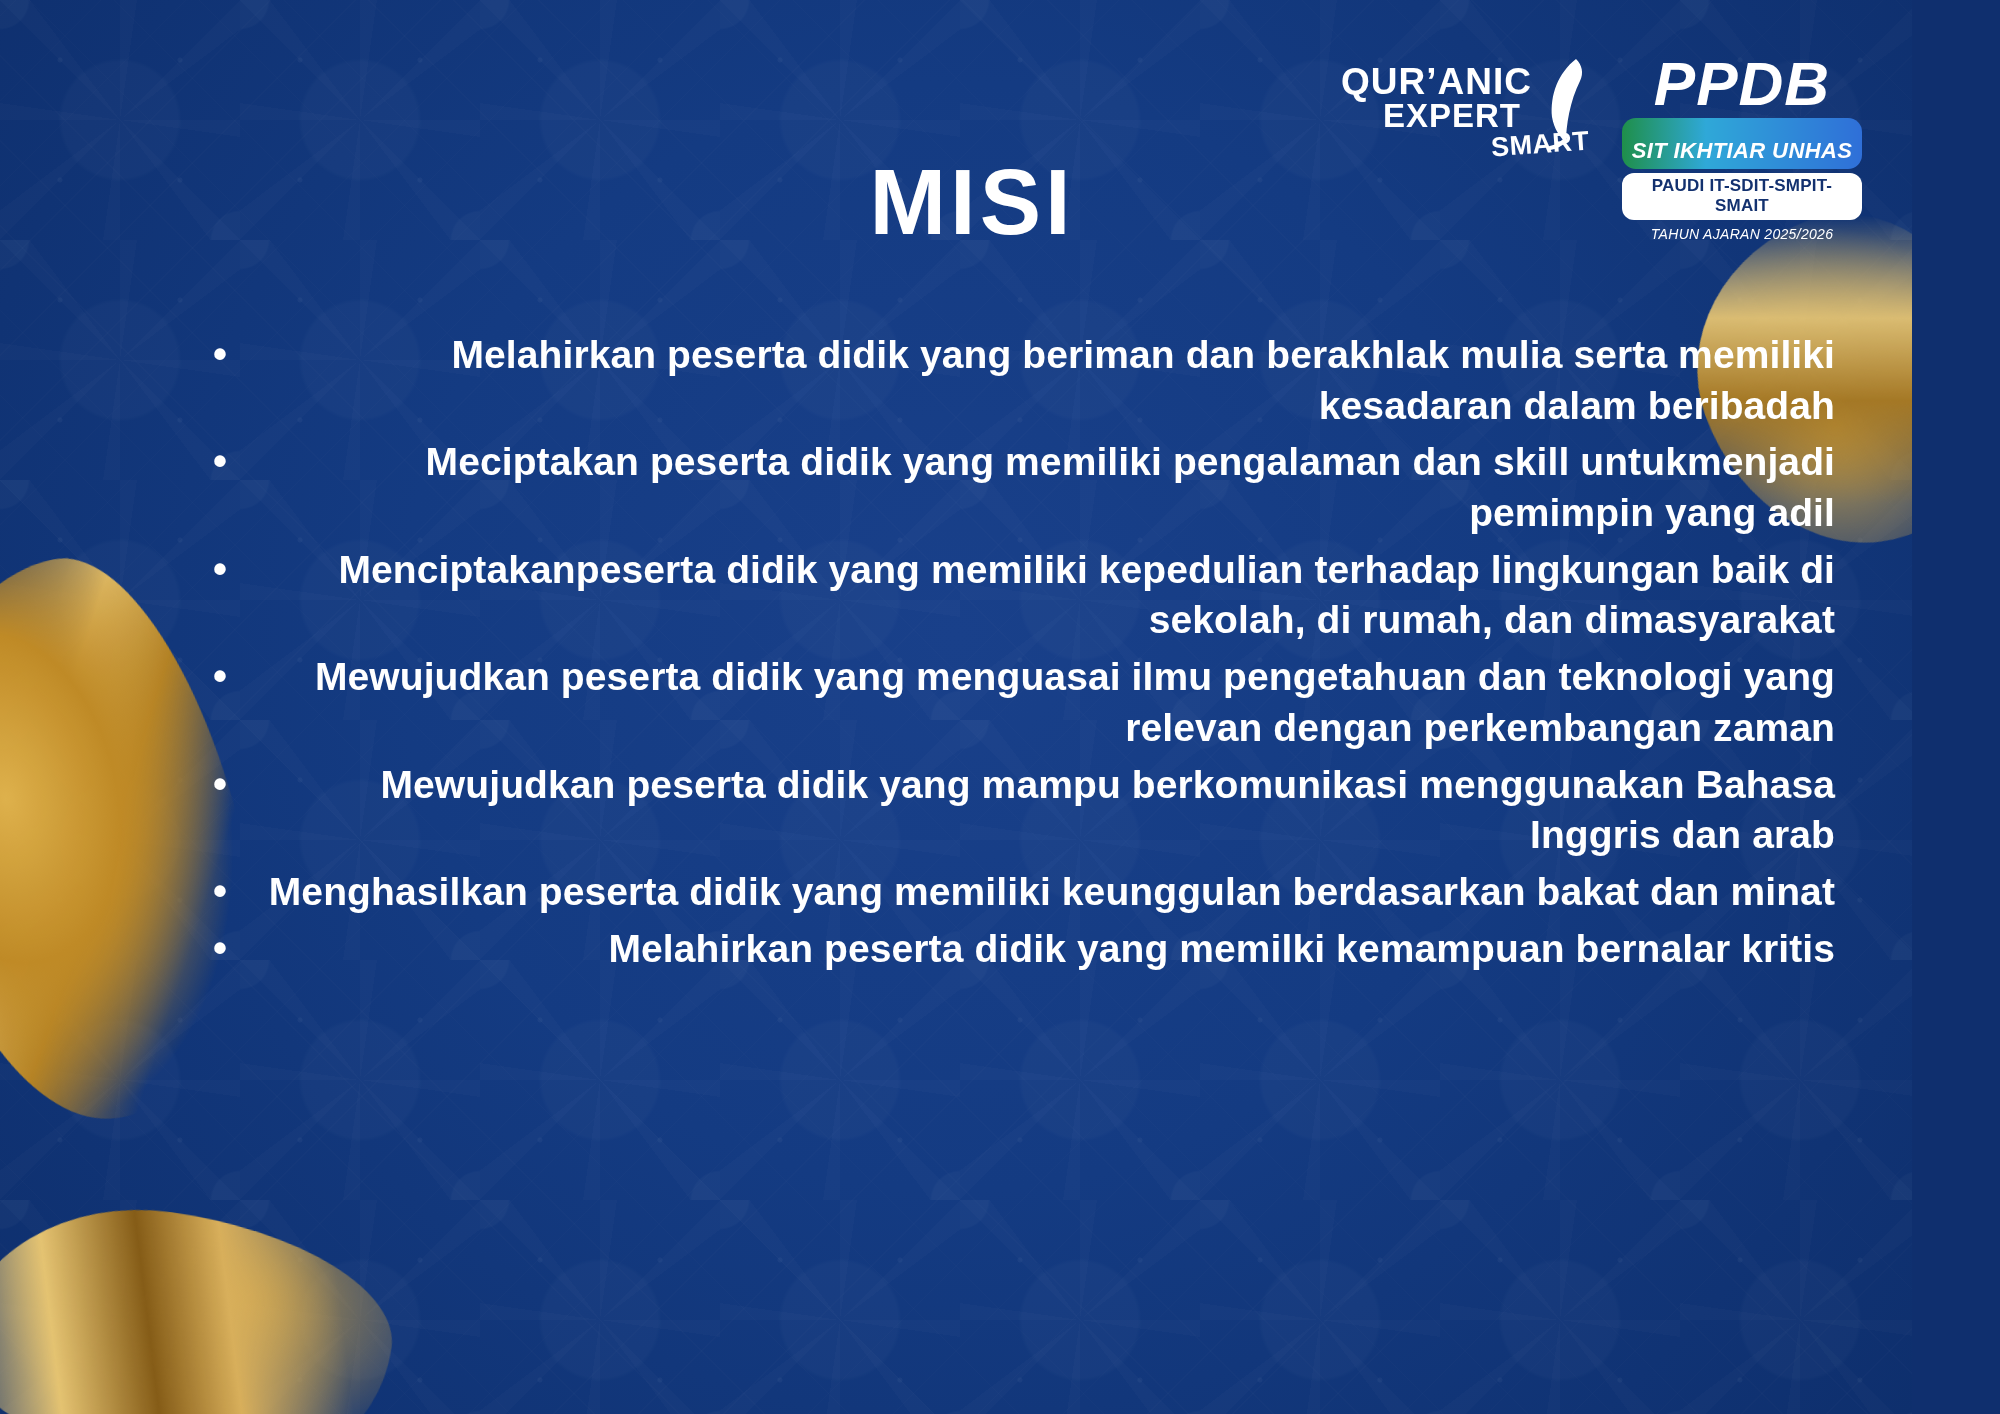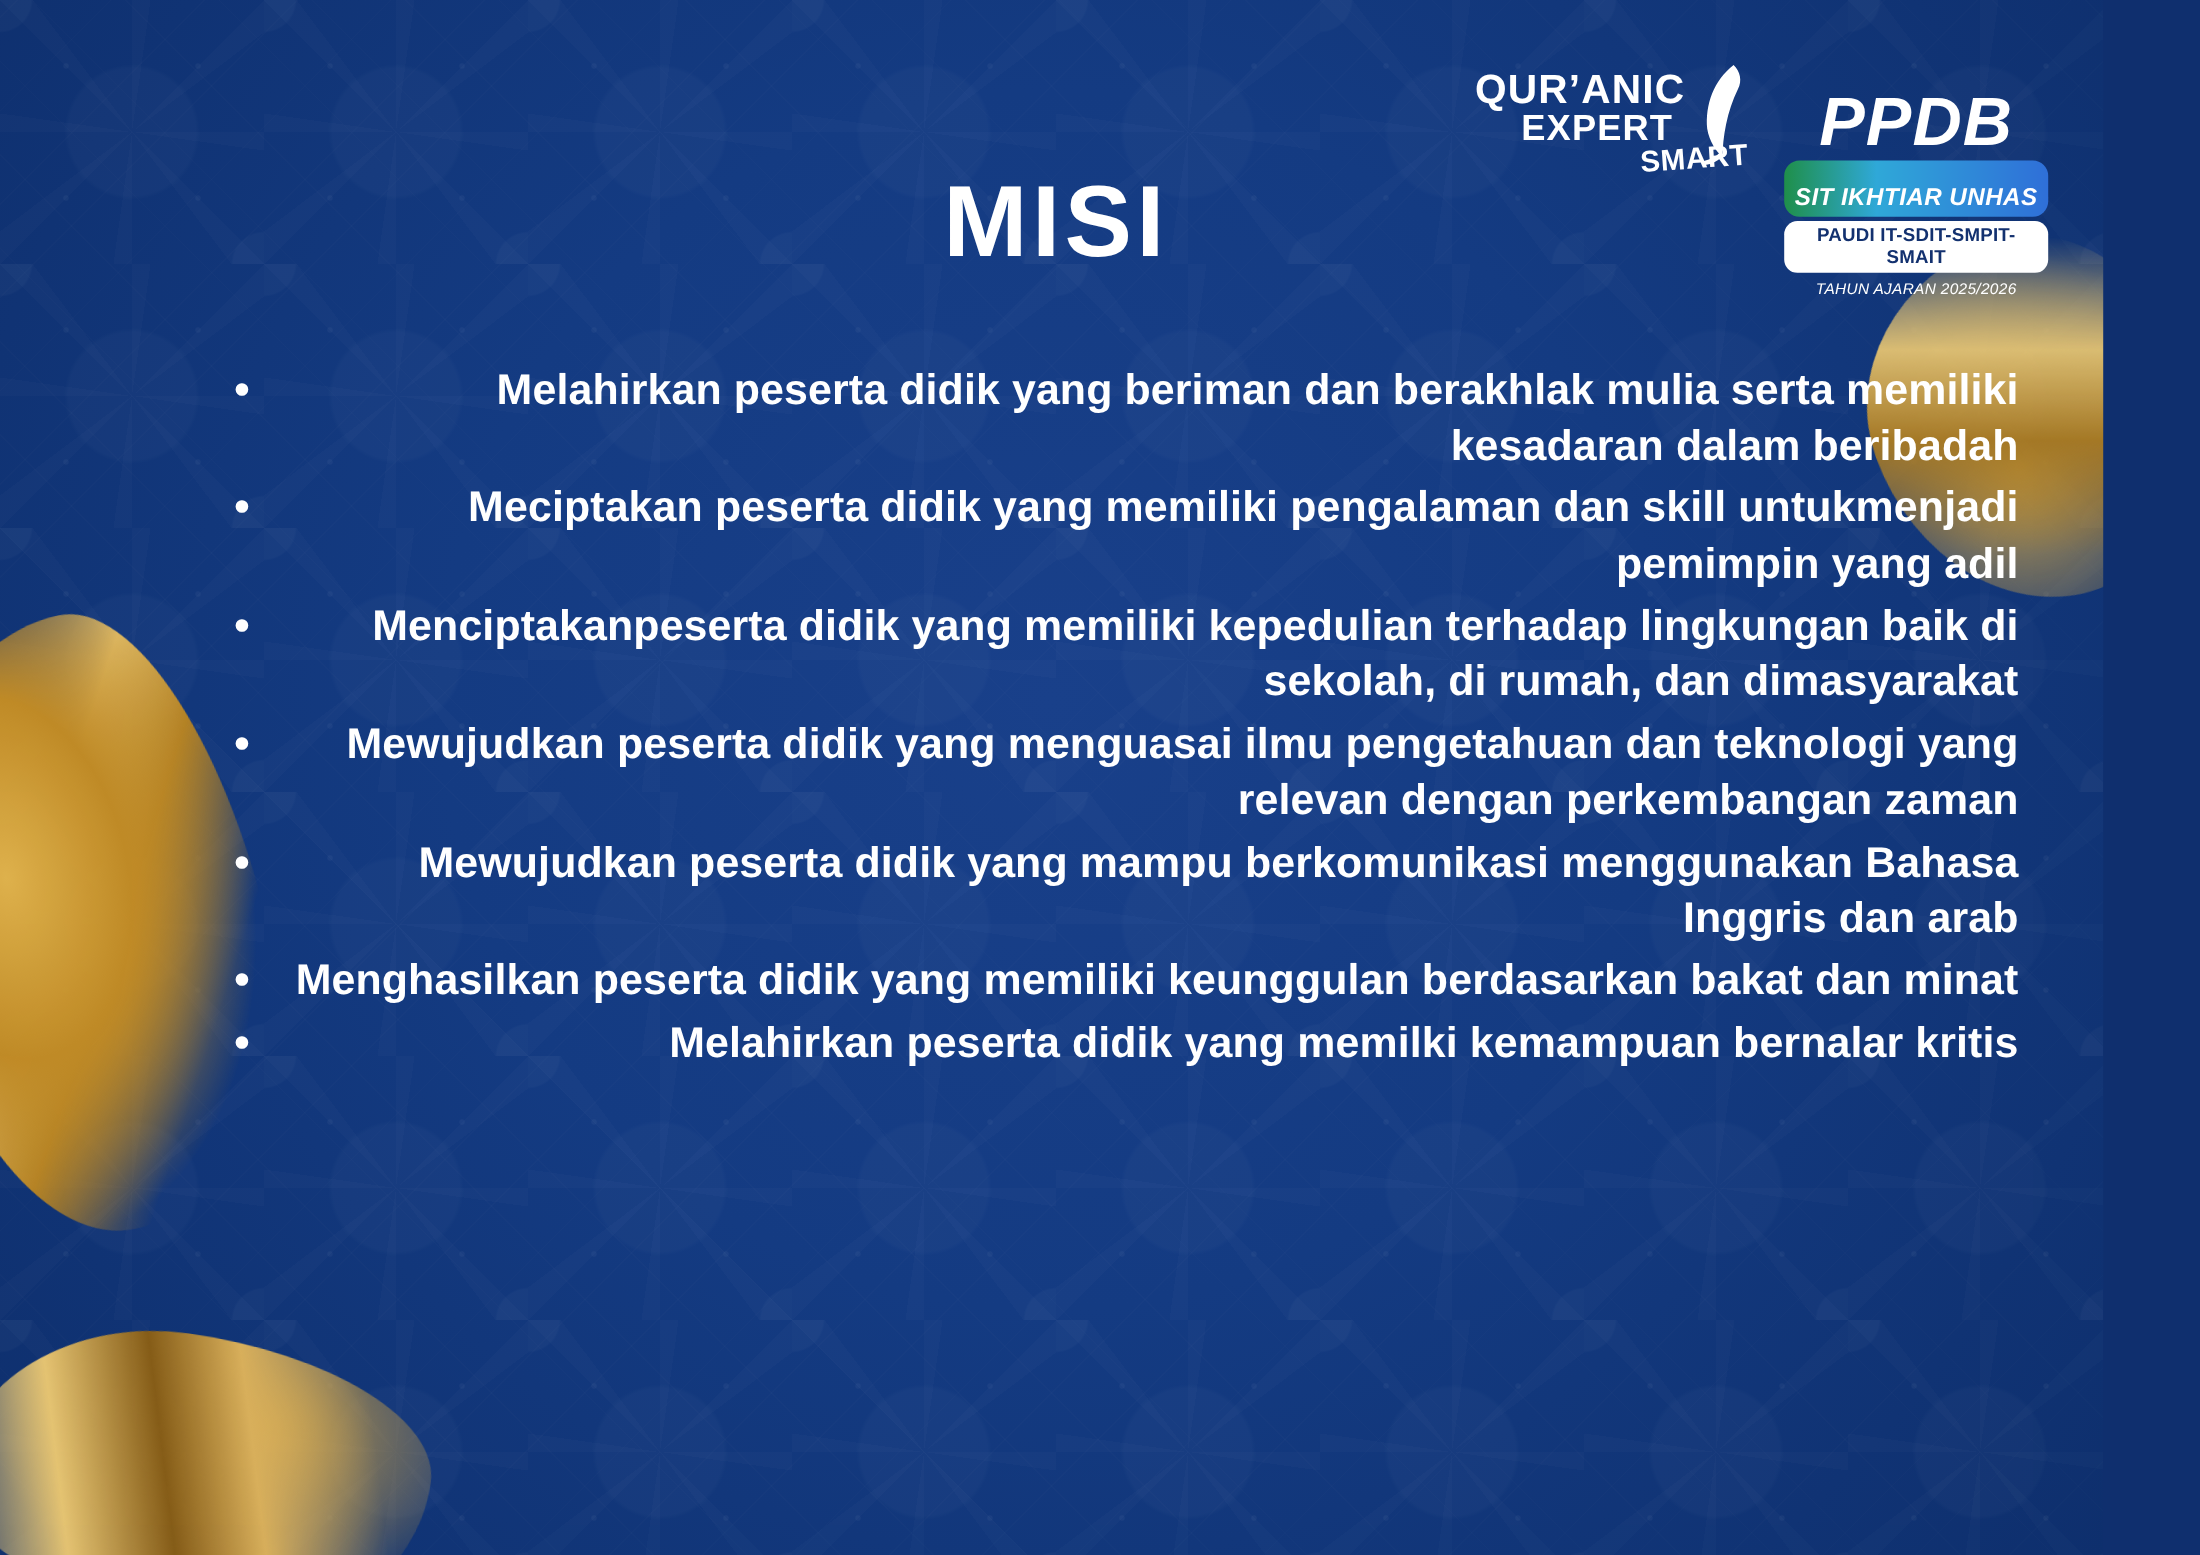--- a/index.html
+++ b/index.html
@@ -130,21 +130,20 @@
     position: absolute;
     right: 6px;
     top: 0;
     width: 54px;
     height: 96px;
   }
   .ppdb-logo {
     width: 240px;
     text-align: center;
     color: #ffffff;
-    margin-top: 28px;
   }
   .ppdb-title {
     font-size: 62px;
     font-weight: 800;
     letter-spacing: 1px;
     line-height: 0.95;
     font-style: italic;
   }
   .ppdb-bar {
     margin-top: 4px;
@@ -173,21 +172,21 @@
     font-size: 14px;
     font-weight: 400;
     font-style: italic;
     letter-spacing: 0.3px;
   }
 
   
   .title {
     position: absolute;
     top: 150px;
-    left: 4px;
+    left: 16px;
     width: 100%;
     text-align: center;
     color: #ffffff;
     font-size: 92px;
     font-weight: 800;
     letter-spacing: 4px;
     z-index: 4;
   }
 
   

